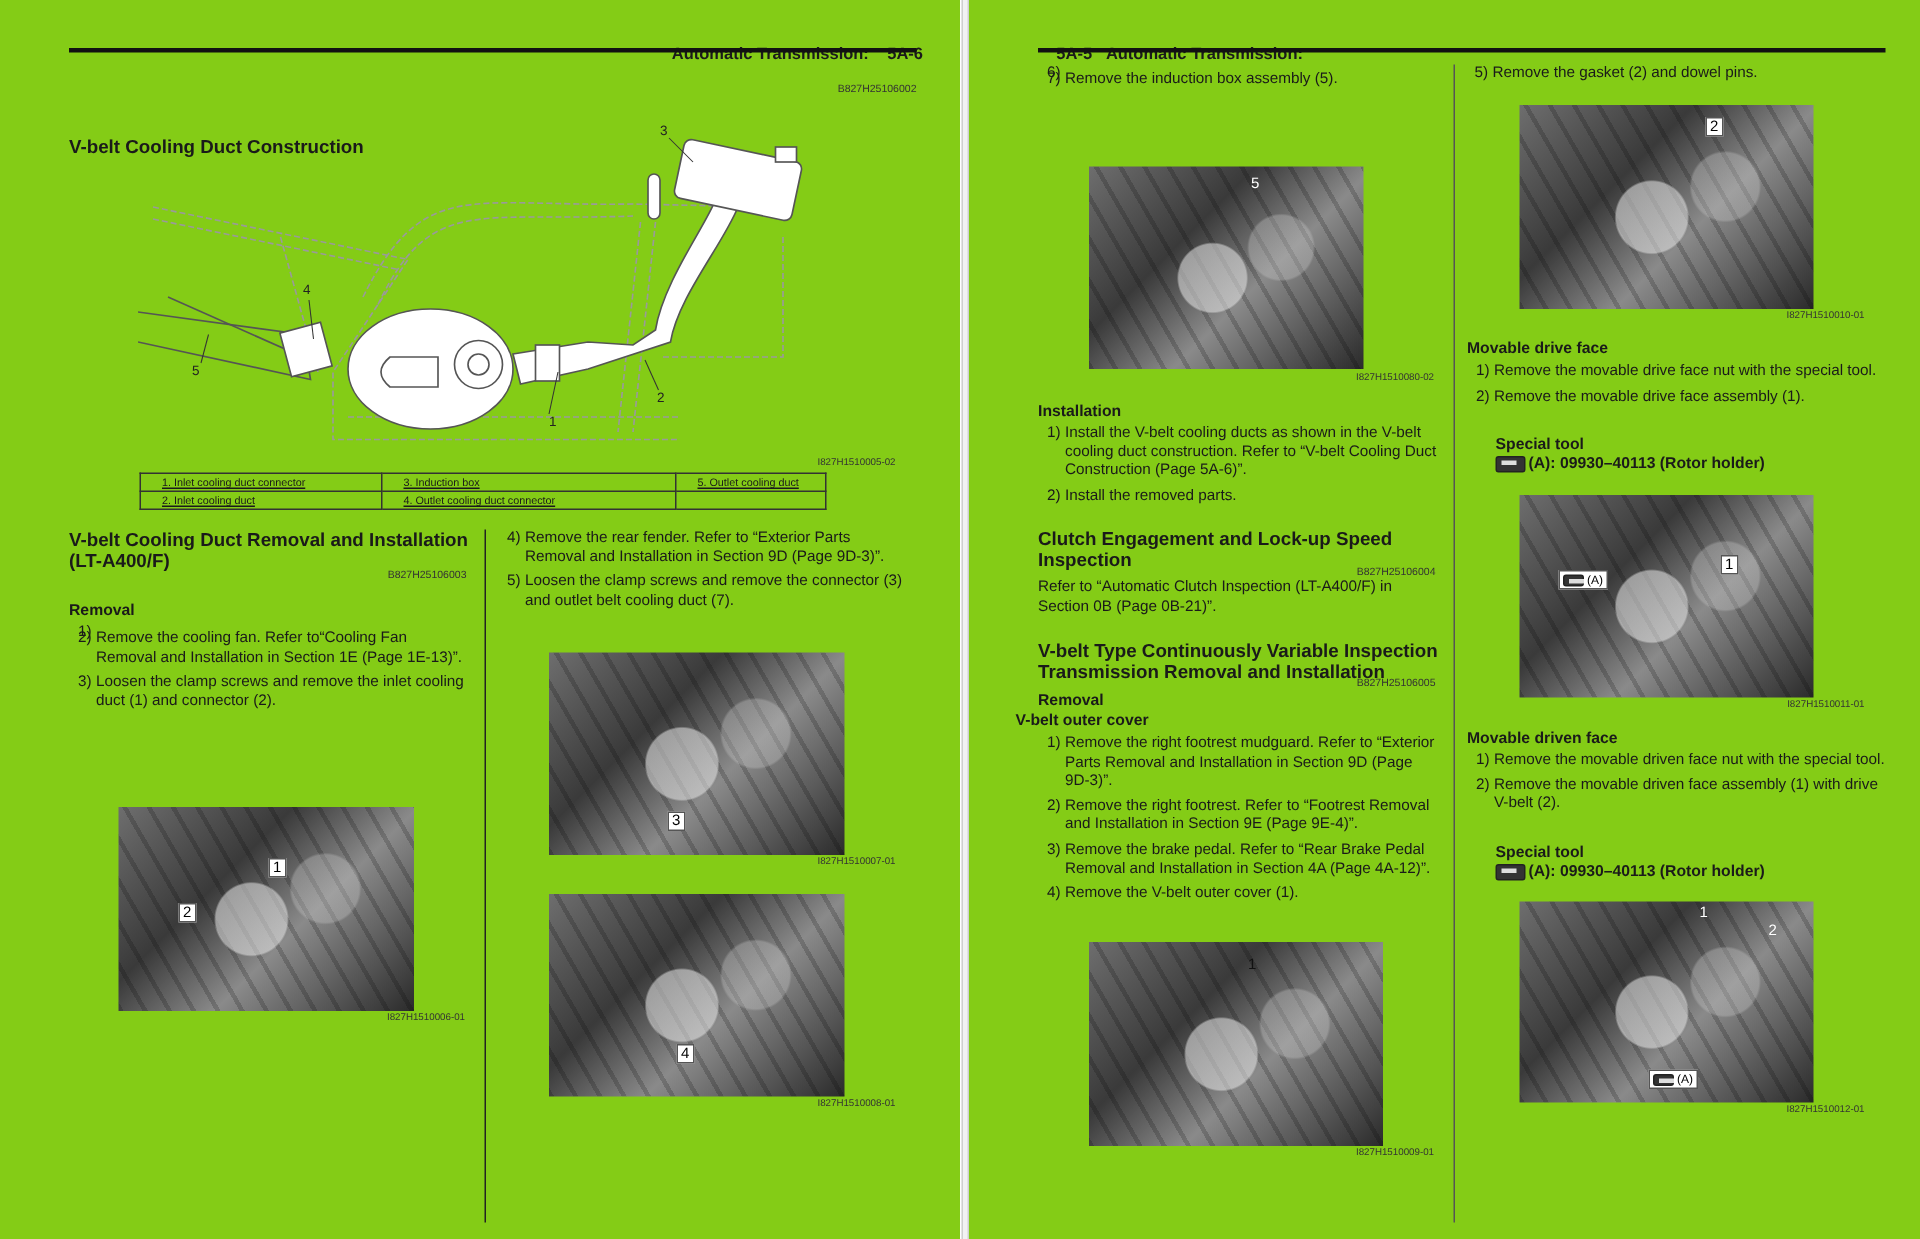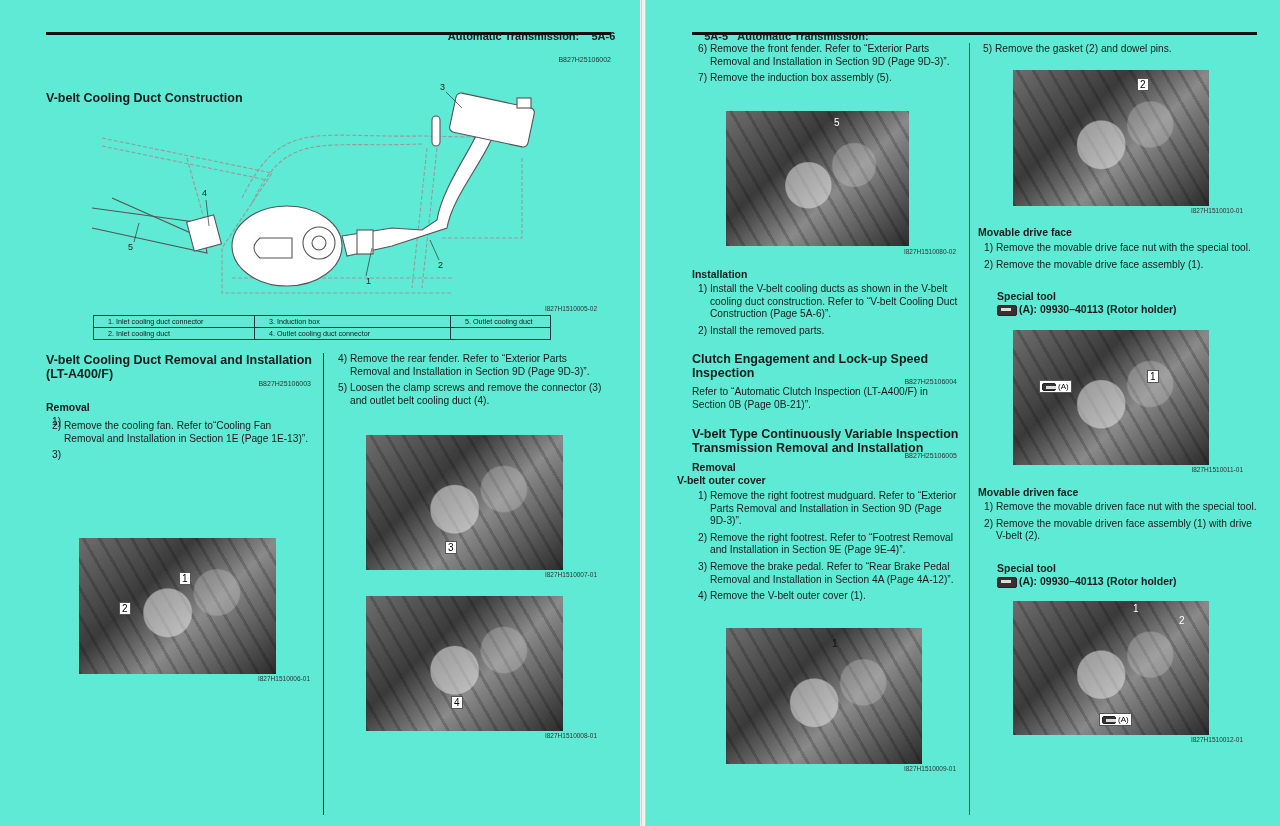--- a/index.html
+++ b/index.html
@@ -1,20 +1,20 @@
 <!DOCTYPE html>
 <html><head>
 <meta charset="utf-8">
 <style>
   html, body { margin: 0; padding: 0; }
   body {
     width: 1280px; height: 826px; position: relative; overflow: hidden;
     background: #ffffff; font-family: "Liberation Sans", sans-serif; color: #1a1a1a;
   }
-  .page { position: absolute; top: 0; height: 826px; background: #5eead4; }
+  .page { position: absolute; top: 0; height: 826px; background: #84cc16; }
   .page-left { left: 0; width: 640px; }
   .page-right { left: 646px; width: 634px; }
   .gutter { position: absolute; left: 641px; top: 0; width: 5px; height: 826px; background: #f2f2f2; border-left: 1px solid #cfcfcf; border-right: 1px solid #cfcfcf; box-sizing: border-box; }
 
   .hdr { position: absolute; top: 18px; font-size: 11px; font-weight: bold; white-space: pre; }
   .hdr-rule { position: absolute; top: 32px; height: 3px; background: #111; }
 
   .col-rule { position: absolute; width: 1px; background: #222; }
 
   .abs { position: absolute; }
@@ -28,21 +28,21 @@
   ol.steps li .num { position: absolute; left: 6px; top: 0; }
 
   .photo { position: absolute; background: linear-gradient(135deg,#6e6e6e 0%,#3a3a3a 35%,#8a8a8a 60%,#2b2b2b 100%); overflow: hidden; }
   .photo::before { content:""; position:absolute; inset:0; background:
       radial-gradient(circle at 45% 55%, rgba(230,230,230,.55) 0 18%, transparent 19%),
       radial-gradient(circle at 70% 40%, rgba(200,200,200,.35) 0 14%, transparent 15%),
       repeating-linear-gradient(60deg, rgba(0,0,0,.18) 0 3px, transparent 3px 14px); }
   .callout { position: absolute; background: #fff; color: #000; font-size: 10px; padding: 0 2px; border: 1px solid #555; line-height: 11px; }
   .callout.plain { border: none; background: transparent; color: #111; }
 
-  table.legend { position: absolute; border-collapse: collapse; font-size: 7.2px; }
+  table.legend { position: absolute; border-collapse: collapse; font-size: 7.2px; text-decoration: underline; }
   table.legend td { border: 1px solid #333; padding: 1px 6px 1px 14px; height: 9px; }
 
   .tool-icon { display: inline-block; width: 18px; height: 9px; border: 1px solid #222; border-radius: 2px; background: #333; vertical-align: middle; margin-right: 2px; position: relative; }
   .tool-icon::after { content:""; position:absolute; left:3px; top:2px; width:10px; height:3px; background:#ddd; }
 </style>
 </head>
 <body>
 
 <div class="page page-left">
   <div class="hdr" style="left:436px;">
@@ -114,34 +114,34 @@
   <div class="abs h-sec" style="left:46px; top:353px; width:270px;">
     <div>V-belt Cooling Duct Removal and Installation</div>
     <div>(LT-A400/F)</div>
   </div>
   <div class="abs code" style="left:190px; top:380px; width:121px;">B827H25106003</div>
 
   <div class="abs h-sub" style="left:46px; top:401px;">Removal</div>
   <ol class="steps body abs" style="left:46px; top:416px; width:268px;">
     <li><span class="num">1)</span></li>
     <li><span class="num">2)</span><span>Remove the cooling fan. Refer to“Cooling Fan Removal and Installation in Section 1E (Page 1E-13)”.</span></li>
-    <li><span class="num">3)</span></li>
+    <li><span class="num">3)</span><span>Loosen the clamp screws and remove the inlet cooling duct (1) and connector (2).</span></li>
   </ol>
 
   <div class="photo" style="left:79px; top:538px; width:197px; height:136px;">
     <span class="callout" style="left:100px; top:34px;">1</span>
     <span class="callout" style="left:40px; top:64px;">2</span>
   </div>
   <div class="abs cap" style="left:180px; top:675px; width:130px;">I827H1510006-01</div>
 
   <div class="col-rule" style="left:323px; top:353px; height:462px;"></div>
 
   <ol class="steps body abs" style="left:332px; top:353px; width:270px;">
     <li><span class="num">4)</span><span>Remove the rear fender. Refer to “Exterior Parts Removal and Installation in Section 9D (Page 9D-3)”.</span></li>
-    <li><span class="num">5)</span><span>Loosen the clamp screws and remove the connector (3) and outlet belt cooling duct (4).</span></li>
+    <li><span class="num">5)</span><span>Loosen the clamp screws and remove the connector (3) and outlet belt cooling duct (7).</span></li>
   </ol>
 
   <div class="photo" style="left:366px; top:435px; width:197px; height:135px;">
     <span class="callout" style="left:79px; top:106px;">3</span>
   </div>
   <div class="abs cap" style="left:480px; top:571px; width:117px;">I827H1510007-01</div>
 
   <div class="photo" style="left:366px; top:596px; width:197px; height:135px;">
     <span class="callout" style="left:85px; top:100px;">4</span>
   </div>
@@ -150,21 +150,21 @@
 
 <div class="gutter"></div>
 
 <div class="page page-right">
   <div class="hdr" style="left:46px;">
     <span>5A-5</span>&nbsp;&nbsp;&nbsp;<span>Automatic Transmission:</span>
   </div>
   <div class="hdr-rule" style="left:46px; width:565px;"></div>
 
   <ol class="steps body abs" style="left:46px; top:43px; width:268px;">
-    <li><span class="num">6)</span><span>Remove the front fender. Refer to “Exterior Parts Removal and Installation in Section 9D (Page 9D-3)”.</span></li>
+    <li><span class="num">6)</span></li>
     <li><span class="num">7)</span><span>Remove the induction box assembly (5).</span></li>
   </ol>
 
   <div class="photo" style="left:80px; top:111px; width:183px; height:135px;">
     <span class="callout plain" style="left:106px; top:6px; color:#fff;">5</span>
   </div>
   <div class="abs cap" style="left:190px; top:248px; width:120px;">I827H1510080-02</div>
 
   <div class="abs h-sub" style="left:46px; top:268px;">Installation</div>
   <ol class="steps body abs" style="left:46px; top:283px; width:268px;">

